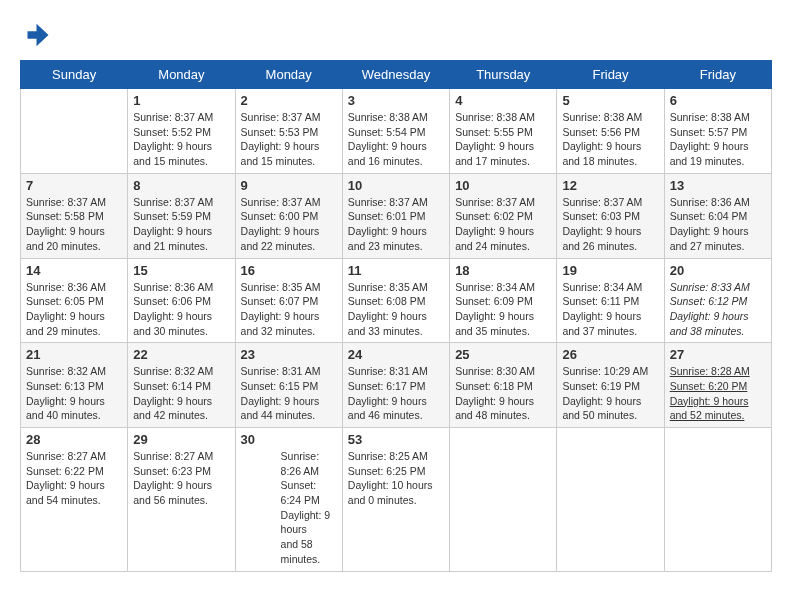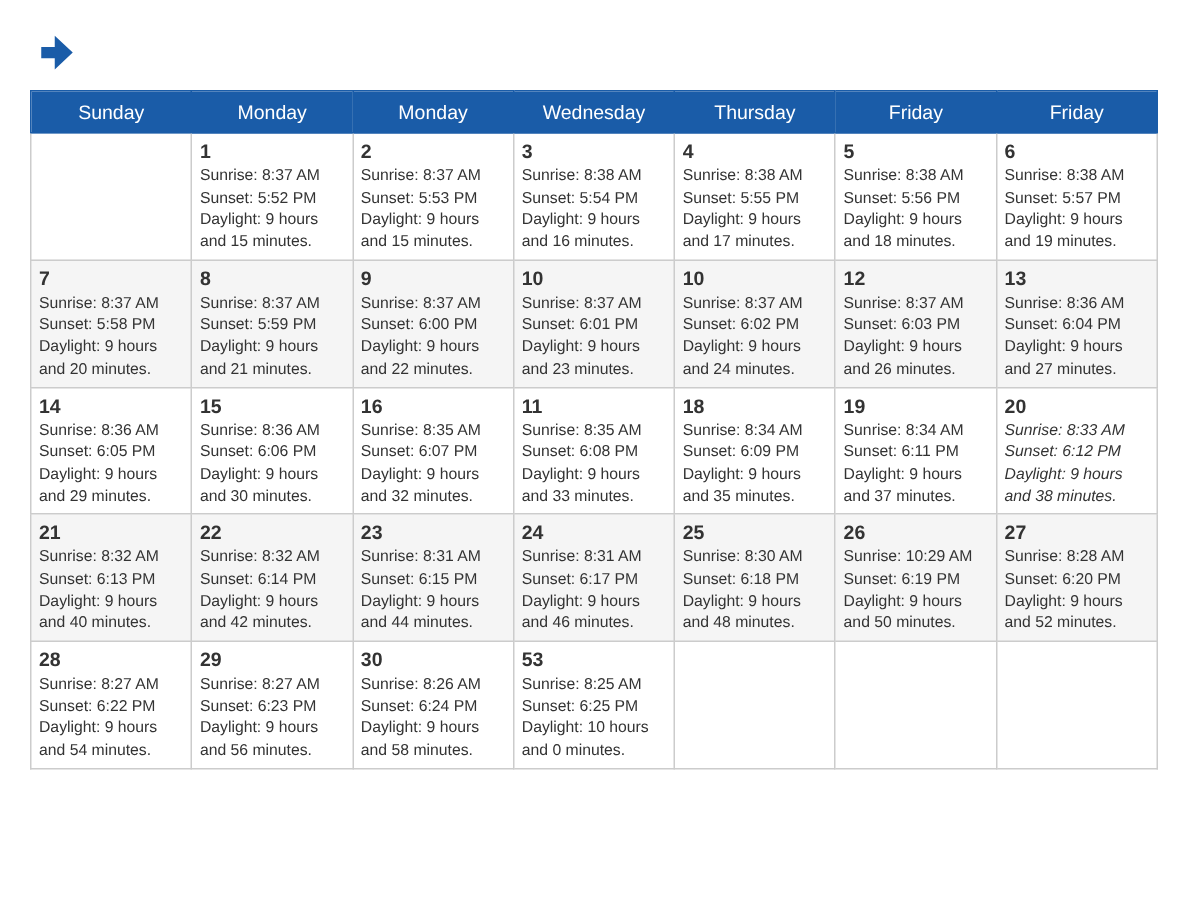--- a/index.html
+++ b/index.html
@@ -301,21 +301,21 @@
         </td>
         <td>
           <span class="day-number">26</span>
           <div class="cell-content" style="white-space: pre-line;">Sunrise: 10:29 AM
 Sunset: 6:19 PM
 Daylight: 9 hours
 and 50 minutes.</div>
         </td>
         <td>
           <span class="day-number">27</span>
-          <div class="cell-content" style="white-space: pre-line;">Sunrise: 8:28 AM
+          <div class="cell-content" style="white-space: pre-line; text-decoration: underline;">Sunrise: 8:28 AM
 Sunset: 6:20 PM
 Daylight: 9 hours
 and 52 minutes.</div>
         </td>
       </tr>
       <tr>
         <td>
           <span class="day-number">28</span>
           <div class="cell-content" style="white-space: pre-line;">Sunrise: 8:27 AM
 Sunset: 6:22 PM
@@ -324,21 +324,21 @@
         </td>
         <td>
           <span class="day-number">29</span>
           <div class="cell-content" style="white-space: pre-line;">Sunrise: 8:27 AM
 Sunset: 6:23 PM
 Daylight: 9 hours
 and 56 minutes.</div>
         </td>
         <td>
           <span class="day-number">30</span>
-          <div class="cell-content" style="white-space: pre-line;">Sunrise: 8:26 AM
+          <div class="cell-content" style="white-space: pre-line; margin-left: 40px;">Sunrise: 8:26 AM
 Sunset: 6:24 PM
 Daylight: 9 hours
 and 58 minutes.</div>
         </td>
         <td>
           <span class="day-number">53</span>
           <div class="cell-content" style="white-space: pre-line;">Sunrise: 8:25 AM
 Sunset: 6:25 PM
 Daylight: 10 hours
 and 0 minutes.</div>

